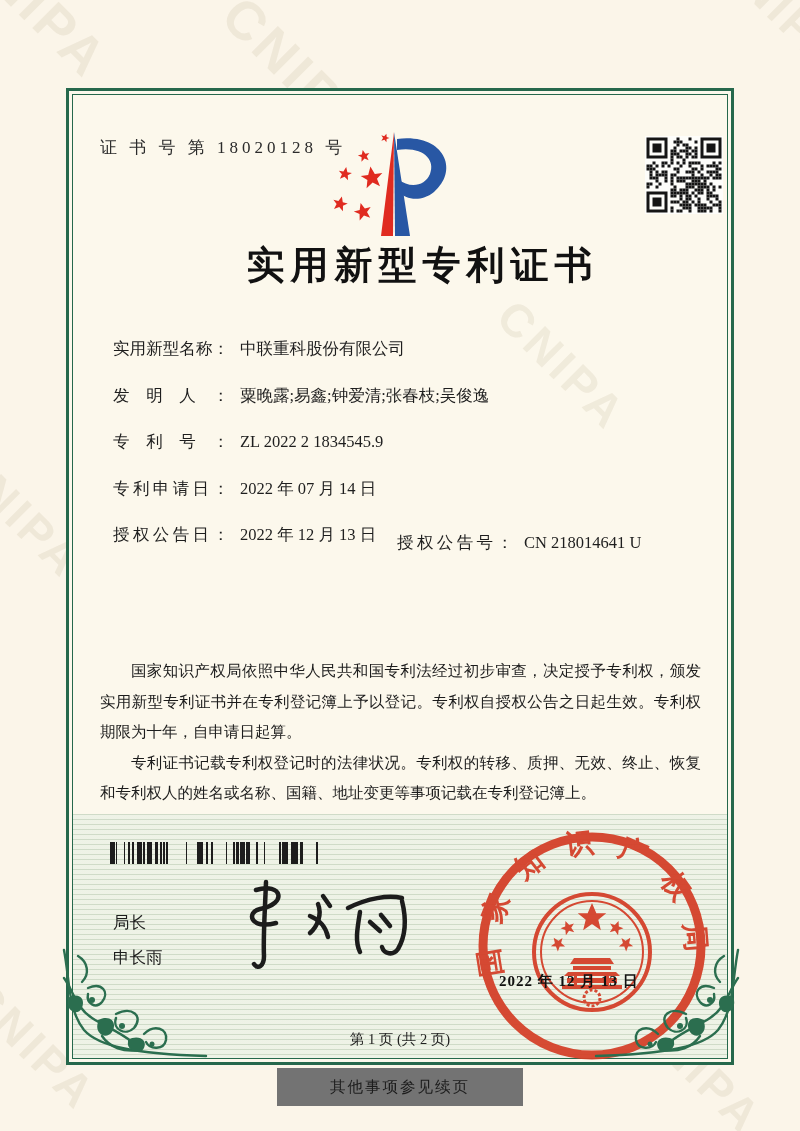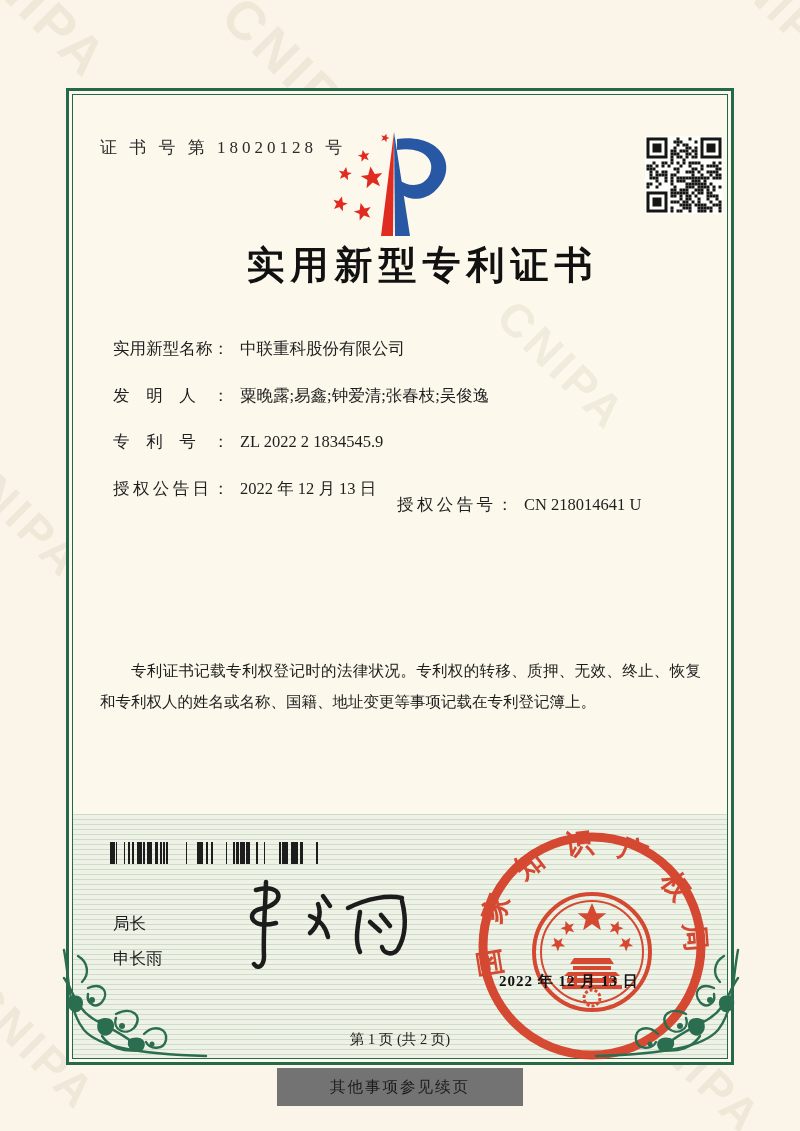--- a/index.html
+++ b/index.html
@@ -39,29 +39,29 @@
     left:0;right:0;top:240px;text-align:center;z-index:3;
     font-size:38px;font-weight:bold;letter-spacing:6px;color:#111;padding-left:45px;
   }
   .fields{left:113px;top:337px;width:600px;z-index:3;font-size:16.5px;}
   .field-row{height:46.5px;line-height:24px;position:relative;white-space:nowrap;}
   .flabel{
     display:inline-block;width:116px;
     text-align:justify;text-align-last:justify;vertical-align:top;color:#1e1e1e;
   }
   .fvalue{margin-left:11px;color:#1e1e1e;}
-  .pair2{position:absolute;left:284px;top:16px;}
+  .pair2{position:absolute;left:284px;top:8px;}
   .paragraphs{
     left:100px;top:656px;width:601px;z-index:3;
     font-size:15.5px;line-height:30.5px;text-align:justify;color:#1c1c1c;
   }
   .paragraphs p{margin:0;text-indent:2em;}
   .barcode{left:110px;top:842px;z-index:3;}
   .bureau{left:113px;top:906px;z-index:3;
-    font-family:Liberation Sans, sans-serif;
+    font-family:Liberation Mono, monospace;
     font-size:16.5px;line-height:35px;color:#1c1c1c;}
   .signature{left:226px;top:876px;z-index:3;}
   .seal{left:470px;top:826px;z-index:4;}
   .seal-date{
     left:499px;top:972px;z-index:5;font-size:15px;letter-spacing:1px;
     color:#111;font-weight:bold;
   }
   .page-number{left:0;right:0;top:1030px;text-align:center;z-index:3;font-size:14.5px;color:#222;}
   .flourish{z-index:4;}
   .flourish-left{left:56px;top:948px;}
@@ -354,28 +354,32 @@
   <div class="field-row">
     <span class="flabel">实用新型名称：</span><span class="fvalue">中联重科股份有限公司</span>
   </div>
   <div class="field-row">
     <span class="flabel">发明人：</span><span class="fvalue">粟晚露;易鑫;钟爱清;张春枝;吴俊逸</span>
   </div>
   <div class="field-row">
     <span class="flabel">专利号：</span><span class="fvalue">ZL 2022 2 1834545.9</span>
   </div>
   <div class="field-row">
+    <span class="flabel">专利申请日：</span><span class="fvalue">2022 年 07 月 14 日</span>
+  </div>
+  <div class="field-row">
     <span class="flabel">授权公告日：</span><span class="fvalue">2022 年 12 月 13 日</span>
     <span class="pair2">
       <span class="flabel">授权公告号：</span><span class="fvalue">CN 218014641 U</span>
     </span>
   </div>
 </div>
 
 <div class="abs paragraphs">
+  <p>国家知识产权局依照中华人民共和国专利法经过初步审查，决定授予专利权，颁发实用新型专利证书并在专利登记簿上予以登记。专利权自授权公告之日起生效。专利权期限为十年，自申请日起算。</p>
   <p>专利证书记载专利权登记时的法律状况。专利权的转移、质押、无效、终止、恢复和专利权人的姓名或名称、国籍、地址变更等事项记载在专利登记簿上。</p>
 </div>
 
 <div class="abs barcode">
   <svg id="barcode-svg" width="212" height="22" viewBox="0 0 212 22">
       <rect x="0" y="0" width="2" height="22" fill="#1d1d1d"></rect>
       <rect x="2" y="0" width="2" height="22" fill="#1d1d1d"></rect>
       <rect x="4" y="0" width="1" height="22" fill="#1d1d1d"></rect>
       <rect x="6" y="0" width="1" height="22" fill="#1d1d1d"></rect>
       <rect x="14" y="0" width="1" height="22" fill="#1d1d1d"></rect>

